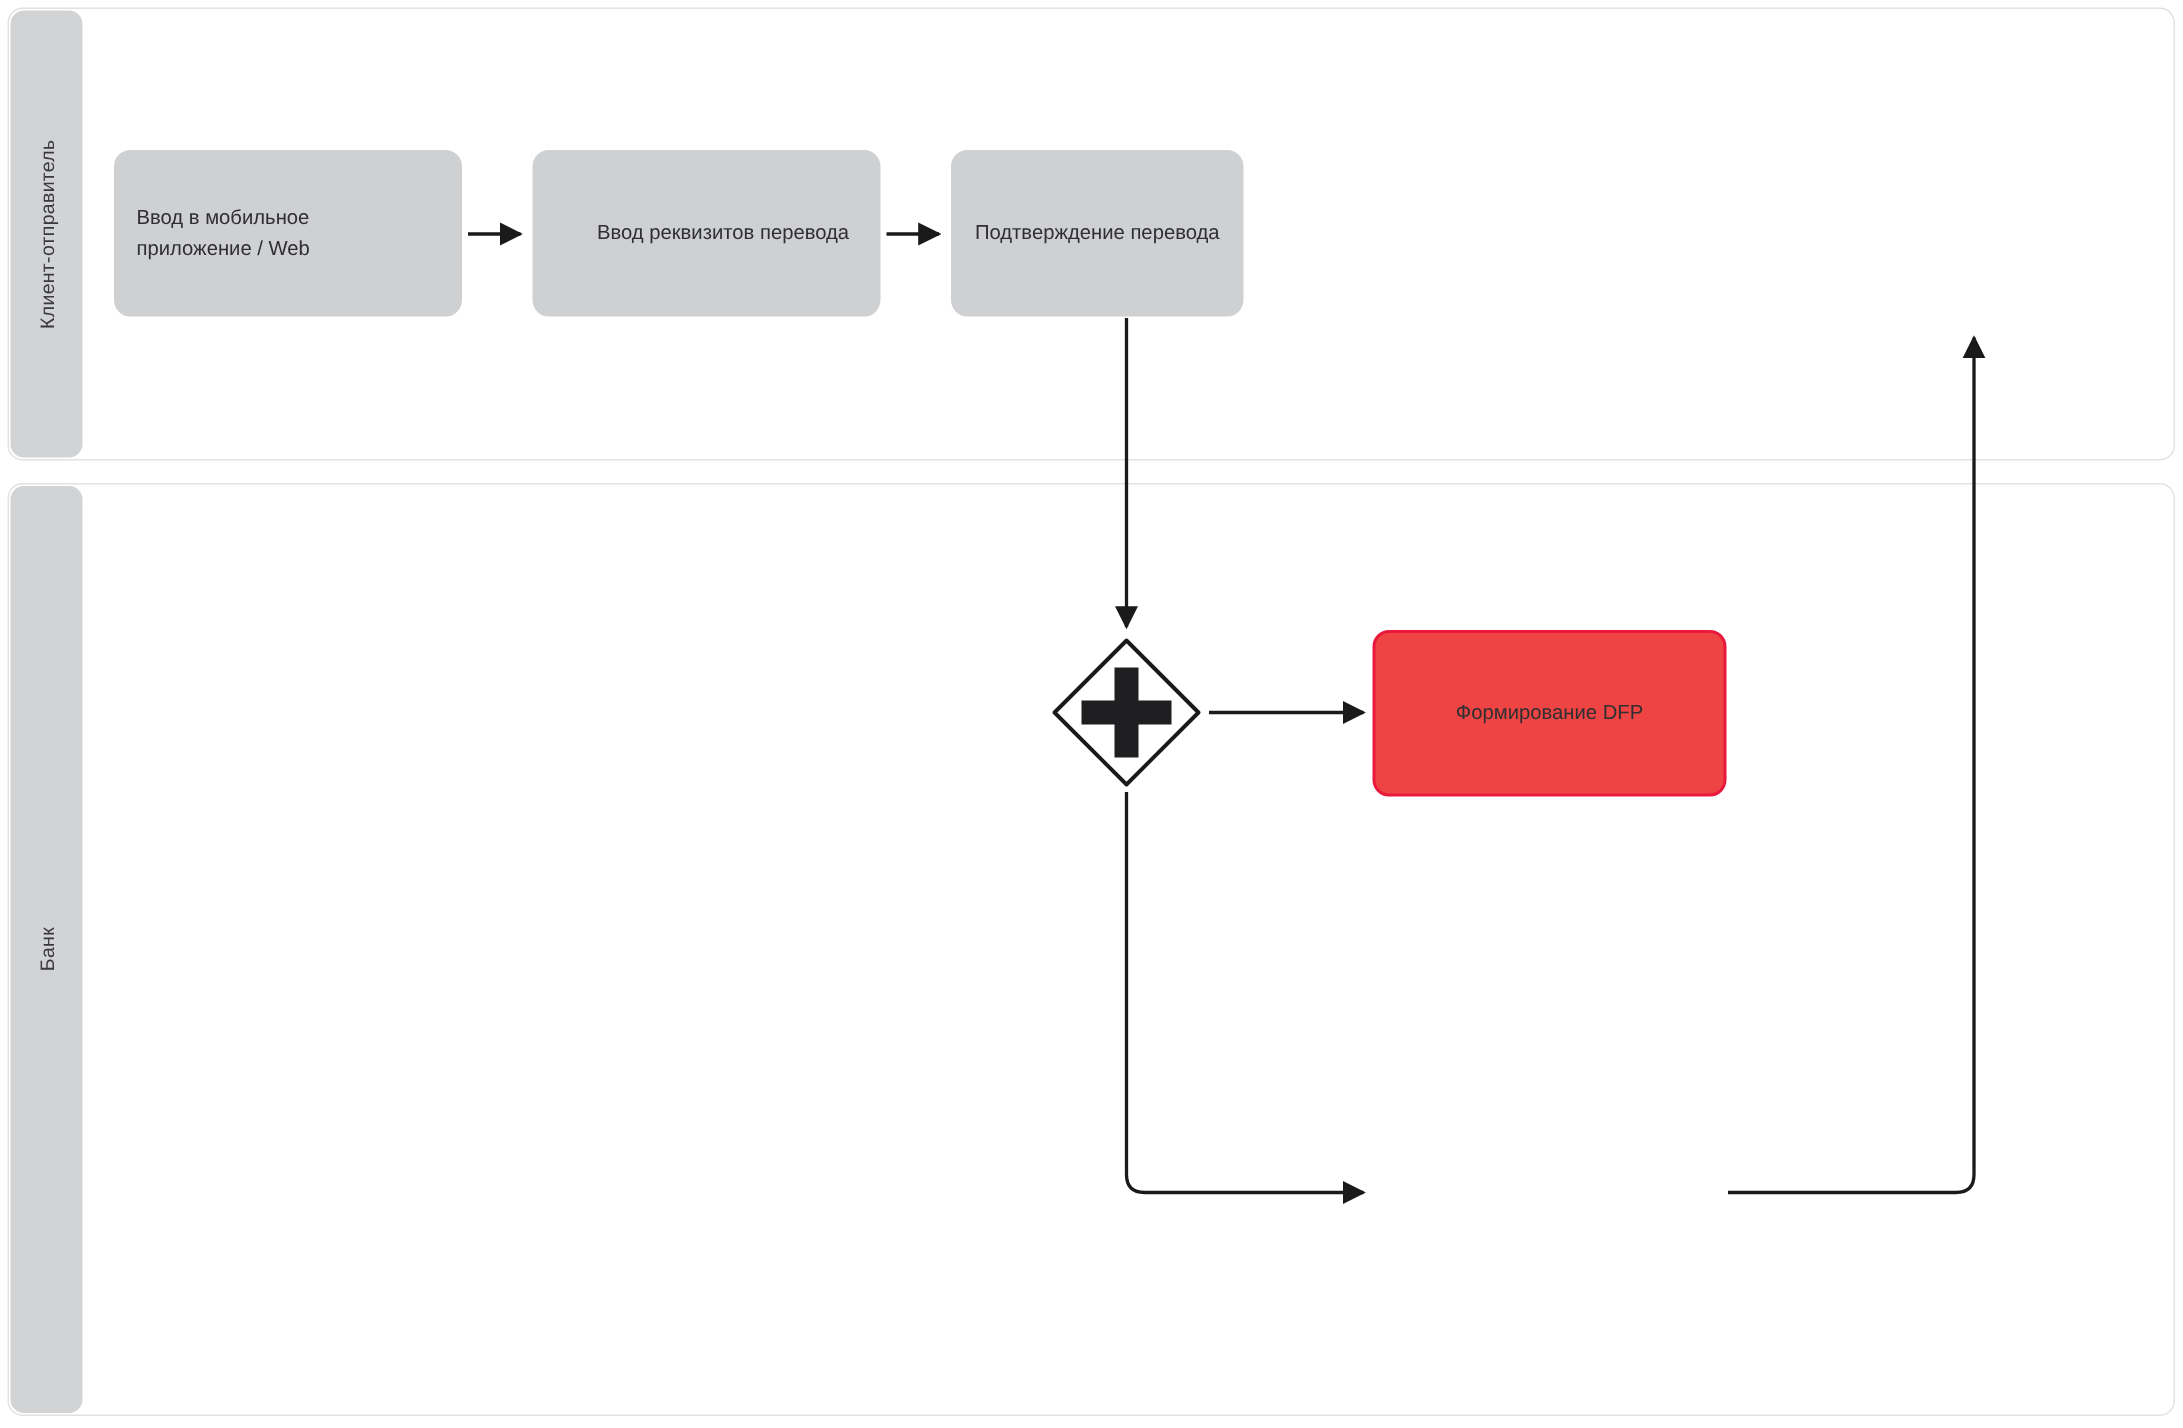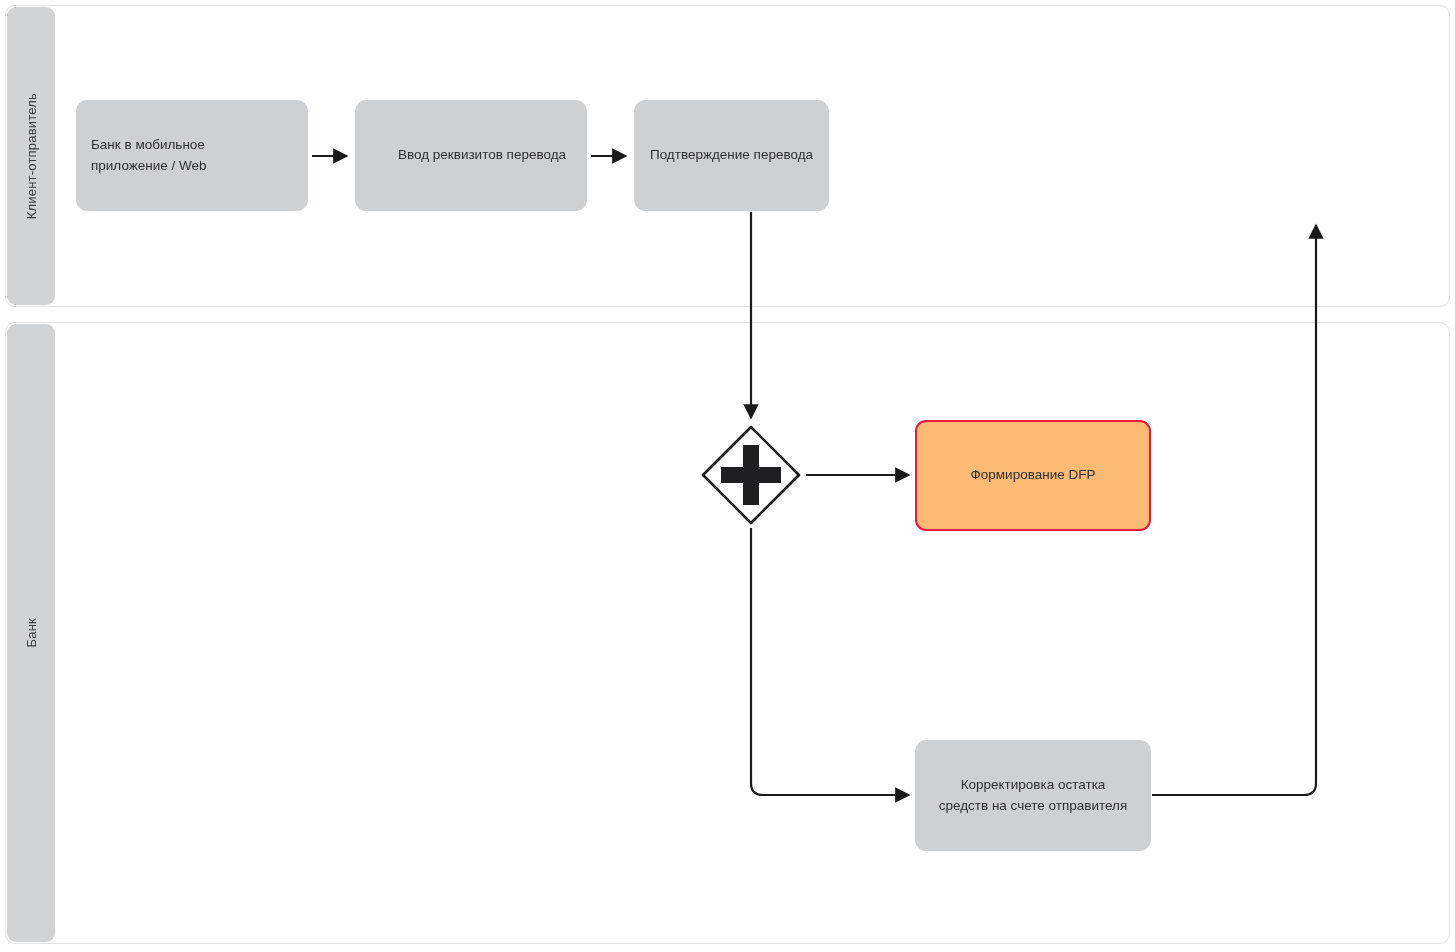--- a/index.html
+++ b/index.html
@@ -57,21 +57,21 @@
     padding: 6px 14px;
     font-size: 13.5px;
     line-height: 1.55;
     color: #2f2f31;
   }
   .task.grey {
     background: #cfd0d2;
     border: 1px solid #cfd0d2;
   }
   .task.outlined {
-    background: #fdba74;
+    background: #ef4444;
     border: 2.5px solid #e8193c;
   }
   .task .txt { display: block; }
 
   
   .gateway {
     position: absolute;
   }
 
   
@@ -125,21 +125,21 @@
       <path d="M 751 528 L 751 783 Q 751 795 763 795 L 909 795" fill="none" stroke="#1a1a1a" stroke-width="2.2" marker-end="url(#arrowhead)"></path>
     </g>
 
     <g>
       <path d="M 1152 795 L 1304 795 Q 1316 795 1316 783 L 1316 225" fill="none" stroke="#1a1a1a" stroke-width="2.2" marker-end="url(#arrowhead)"></path>
     </g>
   </svg>
 
   <div class="task grey" style="left:76px; top:100px; width:232px; height:111px; justify-content:flex-start; text-align:left;">
     <span>
-      <span class="txt">Банк в мобильное</span>
+      <span class="txt">Ввод в мобильное</span>
       <span class="txt">приложение / Web</span>
     </span>
   </div>
 
   <div class="task grey" style="left:355px; top:100px; width:232px; height:111px;padding-left:36px;">
     <span>
       <span class="txt">Ввод реквизитов перевода</span>
     </span>
   </div>
 
@@ -156,20 +156,14 @@
       <path d="M 45 23 L 61 23 L 61 45 L 83 45 L 83 61 L 61 61 L 61 83 L 45 83 L 45 61 L 23 61 L 23 45 L 45 45 Z" fill="#1f1f21"></path>
     </svg>
   </div>
 
   <div class="task outlined" style="left:915px; top:420px; width:236px; height:111px;">
     <span>
       <span class="txt">Формирование DFP</span>
     </span>
   </div>
 
-  <div class="task grey" style="left:915px; top:740px; width:236px; height:111px;">
-    <span>
-      <span class="txt">Корректировка остатка</span>
-      <span class="txt">средств на счете отправителя</span>
-    </span>
-  </div>
 
 </div>
 
 </body></html>

